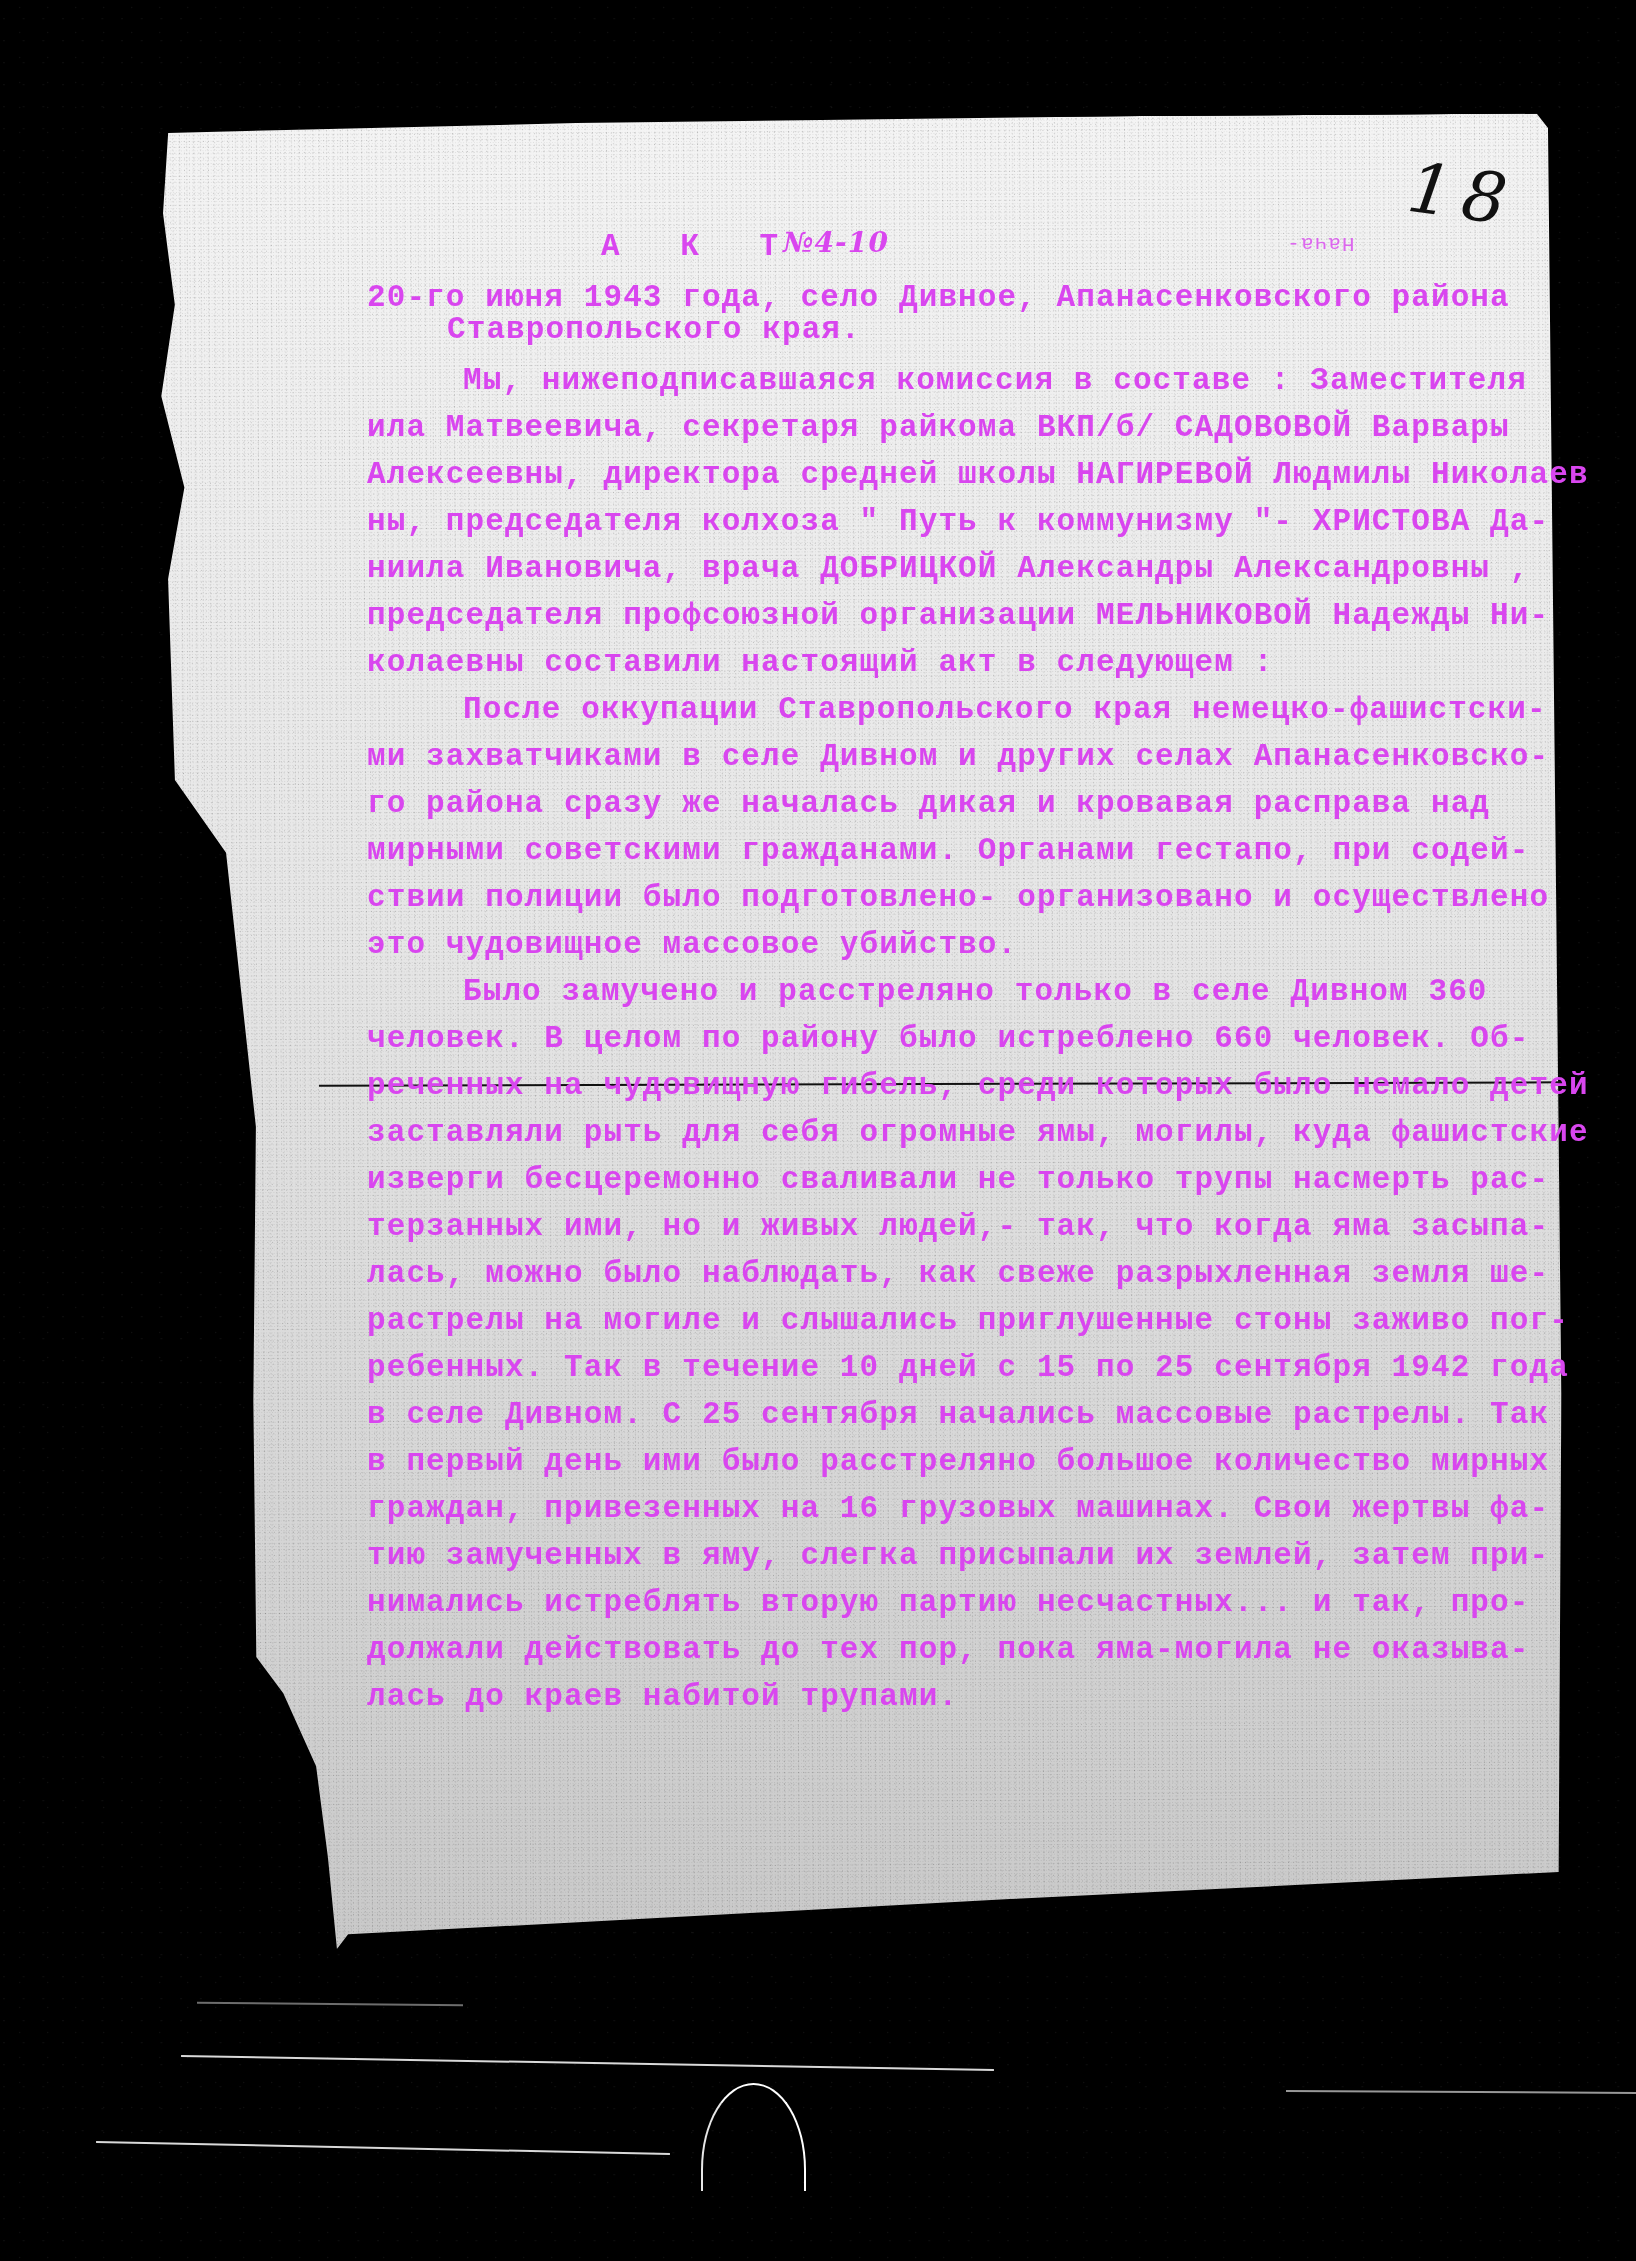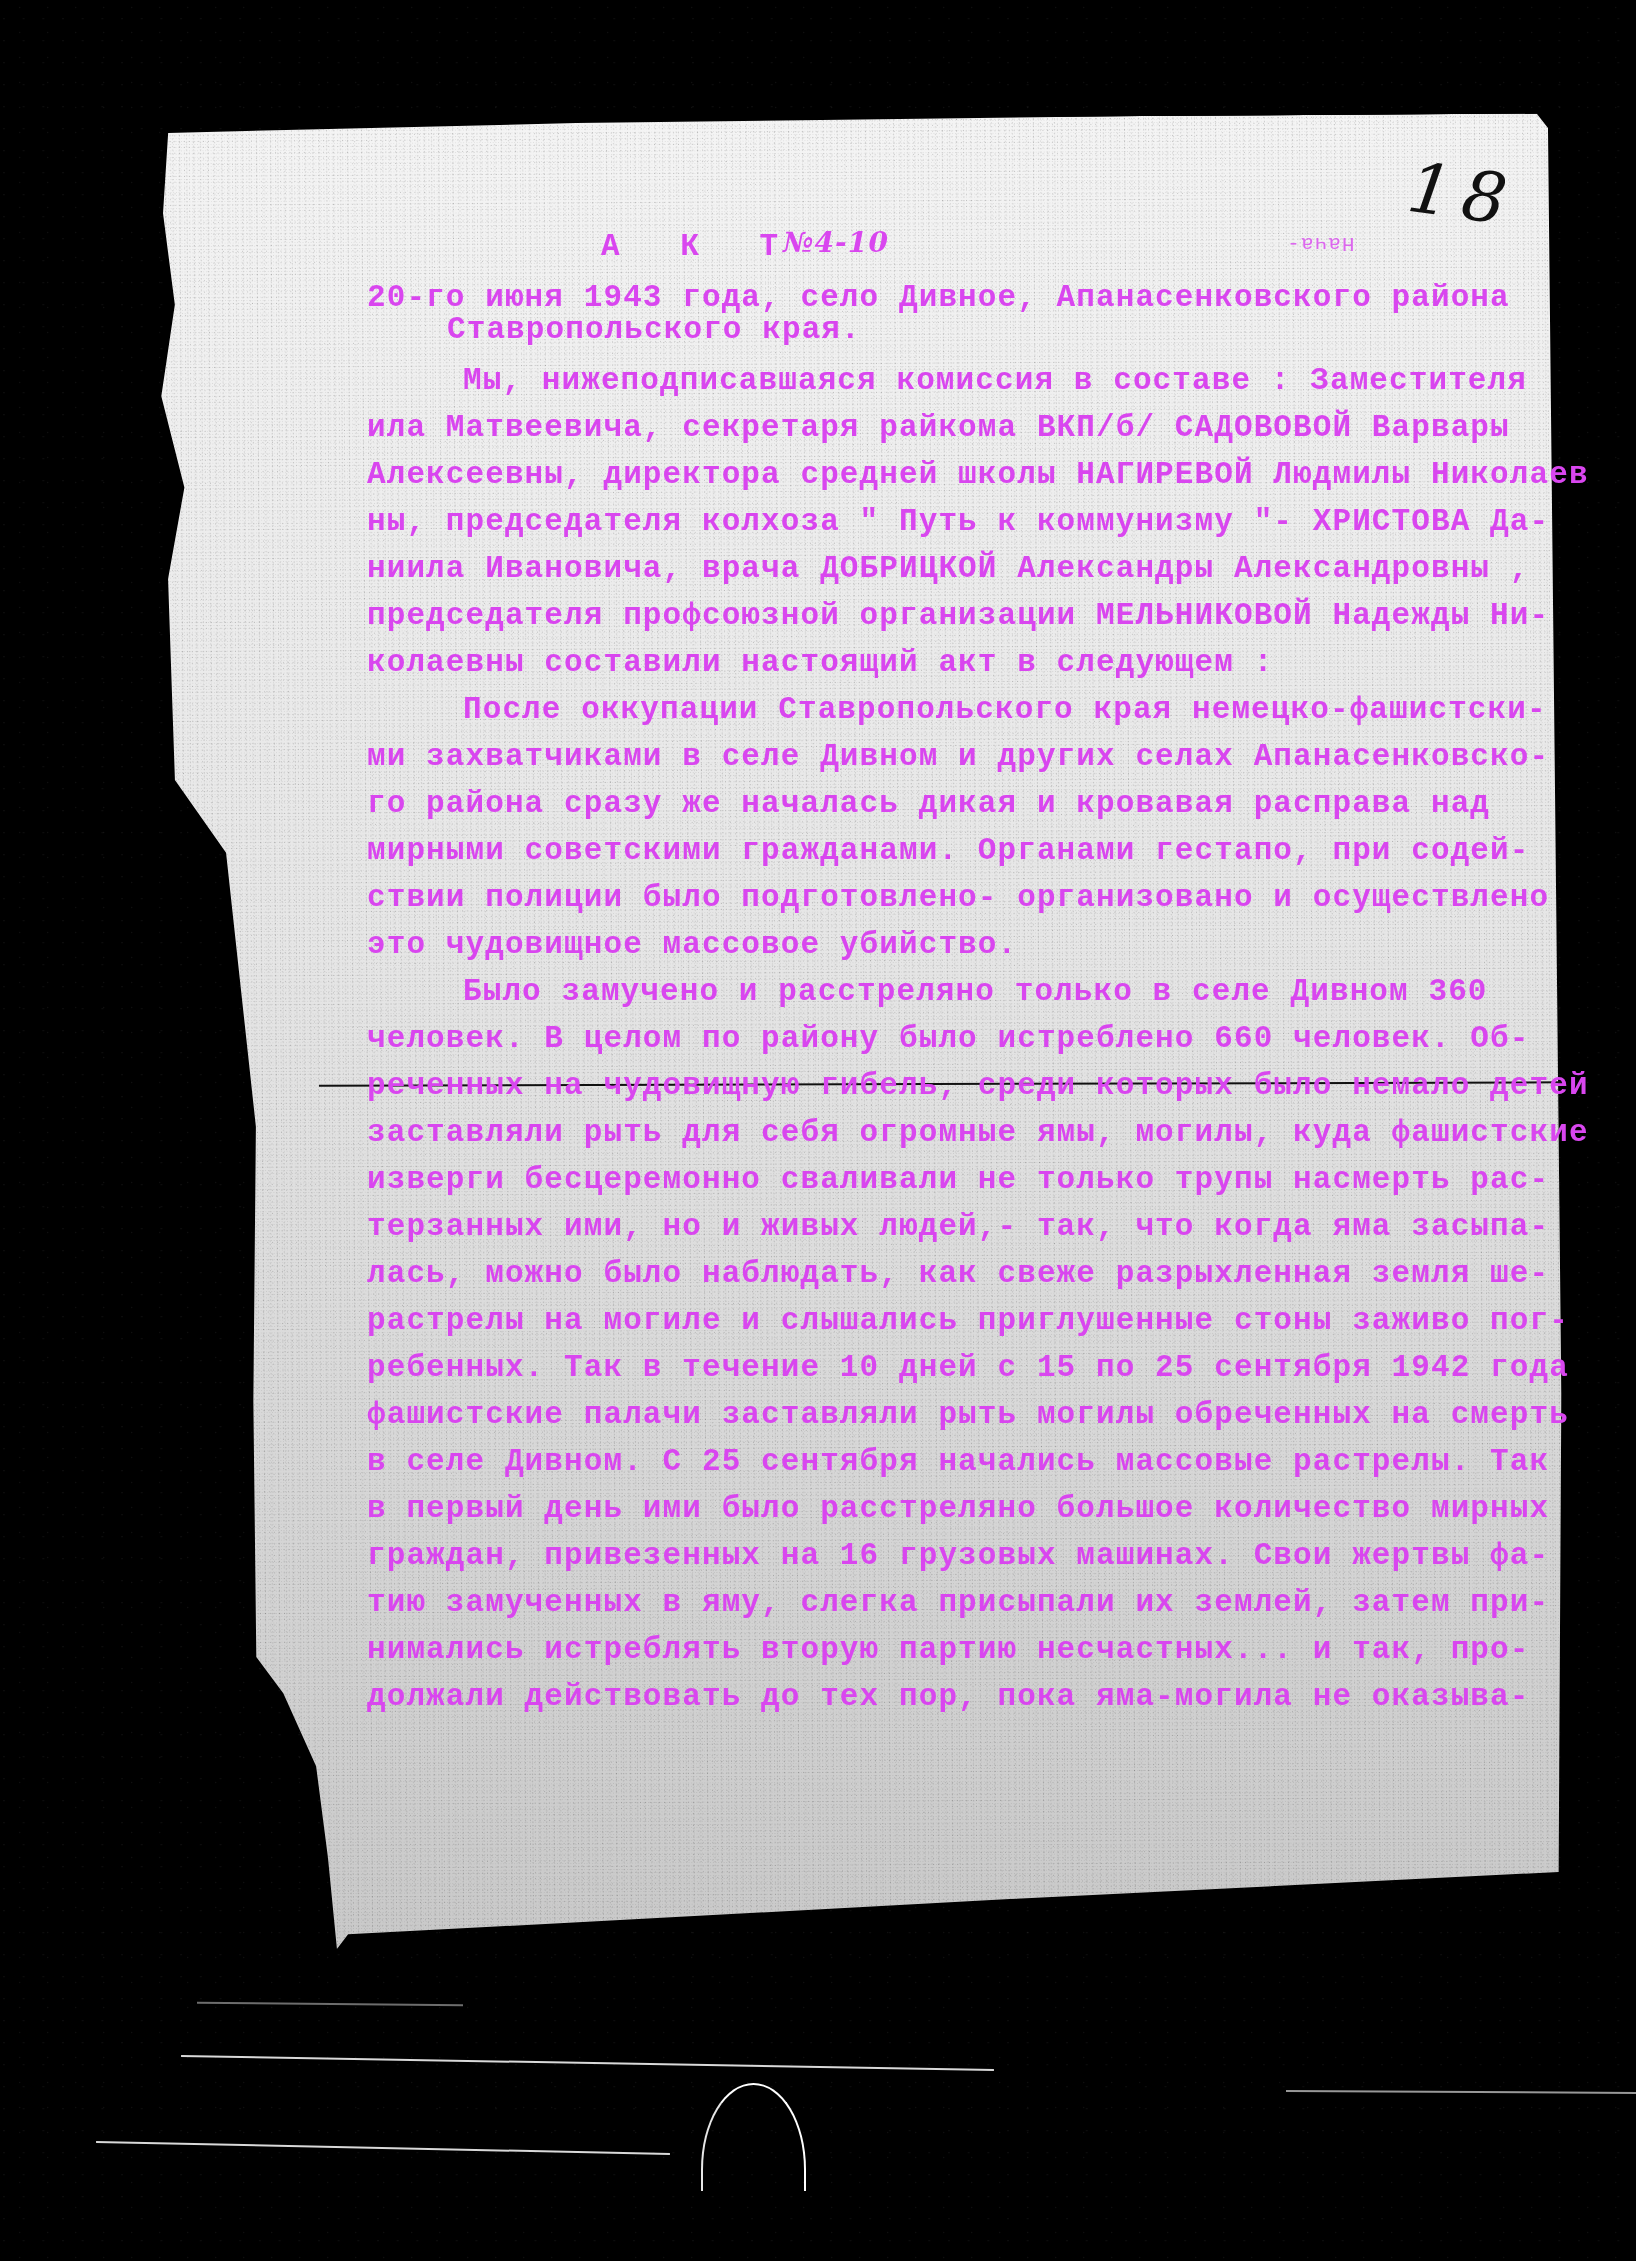--- a/index.html
+++ b/index.html
@@ -168,27 +168,27 @@
 
   <span class="line indent-2">Было замучено и расстреляно только в селе Дивном 360</span>
   <span class="line">человек. В целом по району было истреблено 660 человек. Об-</span>
   <span class="line">реченных на чудовищную гибель, среди которых было немало детей</span>
   <span class="line">заставляли рыть для себя огромные ямы, могилы, куда фашистские</span>
   <span class="line">изверги бесцеремонно сваливали не только трупы насмерть рас-</span>
   <span class="line">терзанных ими, но и живых людей,- так, что когда яма засыпа-</span>
   <span class="line">лась, можно было наблюдать, как свеже разрыхленная земля ше-</span>
   <span class="line">растрелы на могиле и слышались приглушенные стоны заживо пог-</span>
   <span class="line">ребенных. Так в течение 10 дней с 15 по 25 сентября 1942 года</span>
-  <span class="line">фашистские палачи заставляли рыть могилы обреченных на смерть</span>
   <span class="line">в селе Дивном. С 25 сентября начались массовые растрелы. Так</span>
   <span class="line">в первый день ими было расстреляно большое количество мирных</span>
   <span class="line">граждан, привезенных на 16 грузовых машинах. Свои жертвы фа-</span>
   <span class="line">тию замученных в яму, слегка присыпали их землей, затем при-</span>
   <span class="line">нимались истреблять вторую партию несчастных... и так, про-</span>
   <span class="line">должали действовать до тех пор, пока яма-могила не оказыва-</span>
+  <span class="line">лась до краев набитой трупами.</span>
 </div>
 
 <div class="scratch" style="left:197px; top:2003px; width:266px; transform:rotate(0.5deg); opacity:0.5;"></div>
 <div class="scratch" style="left:181px; top:2062px; width:813px; transform:rotate(1deg);"></div>
 <div class="scratch" style="left:96px; top:2147px; width:574px; transform:rotate(1.2deg);"></div>
 <div class="scratch" style="left:1286px; top:2091px; width:351px; transform:rotate(0.3deg); opacity:0.7;"></div>
 <div class="arc"></div>
 
 
 </body></html>

